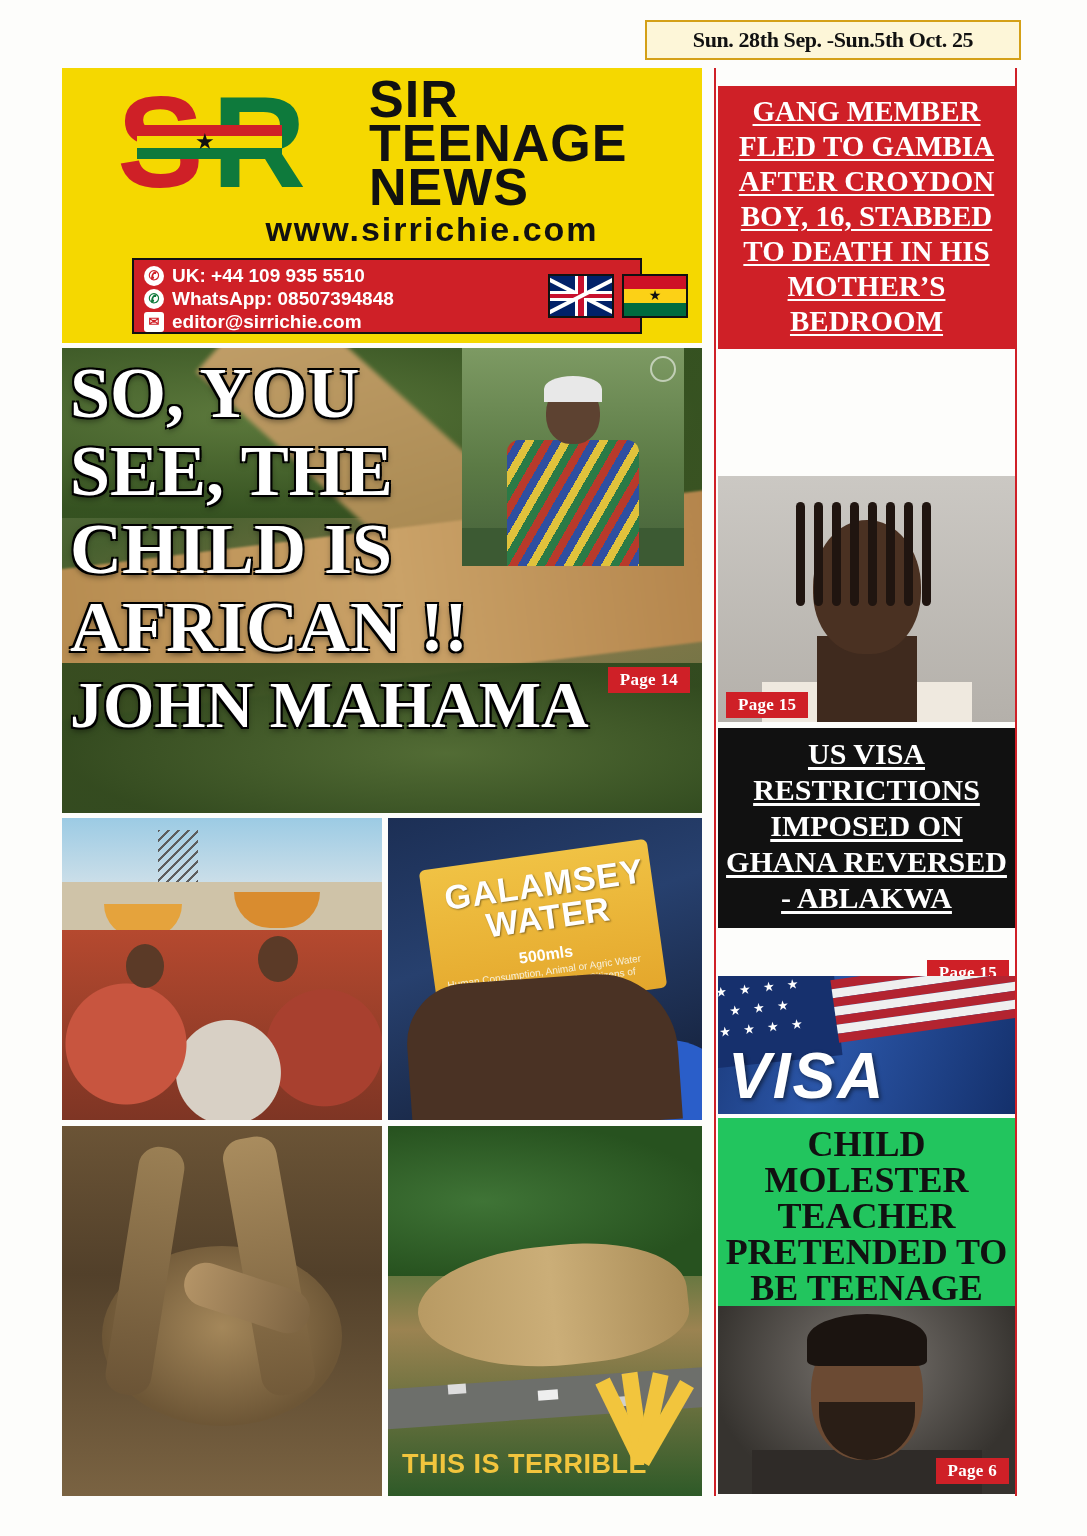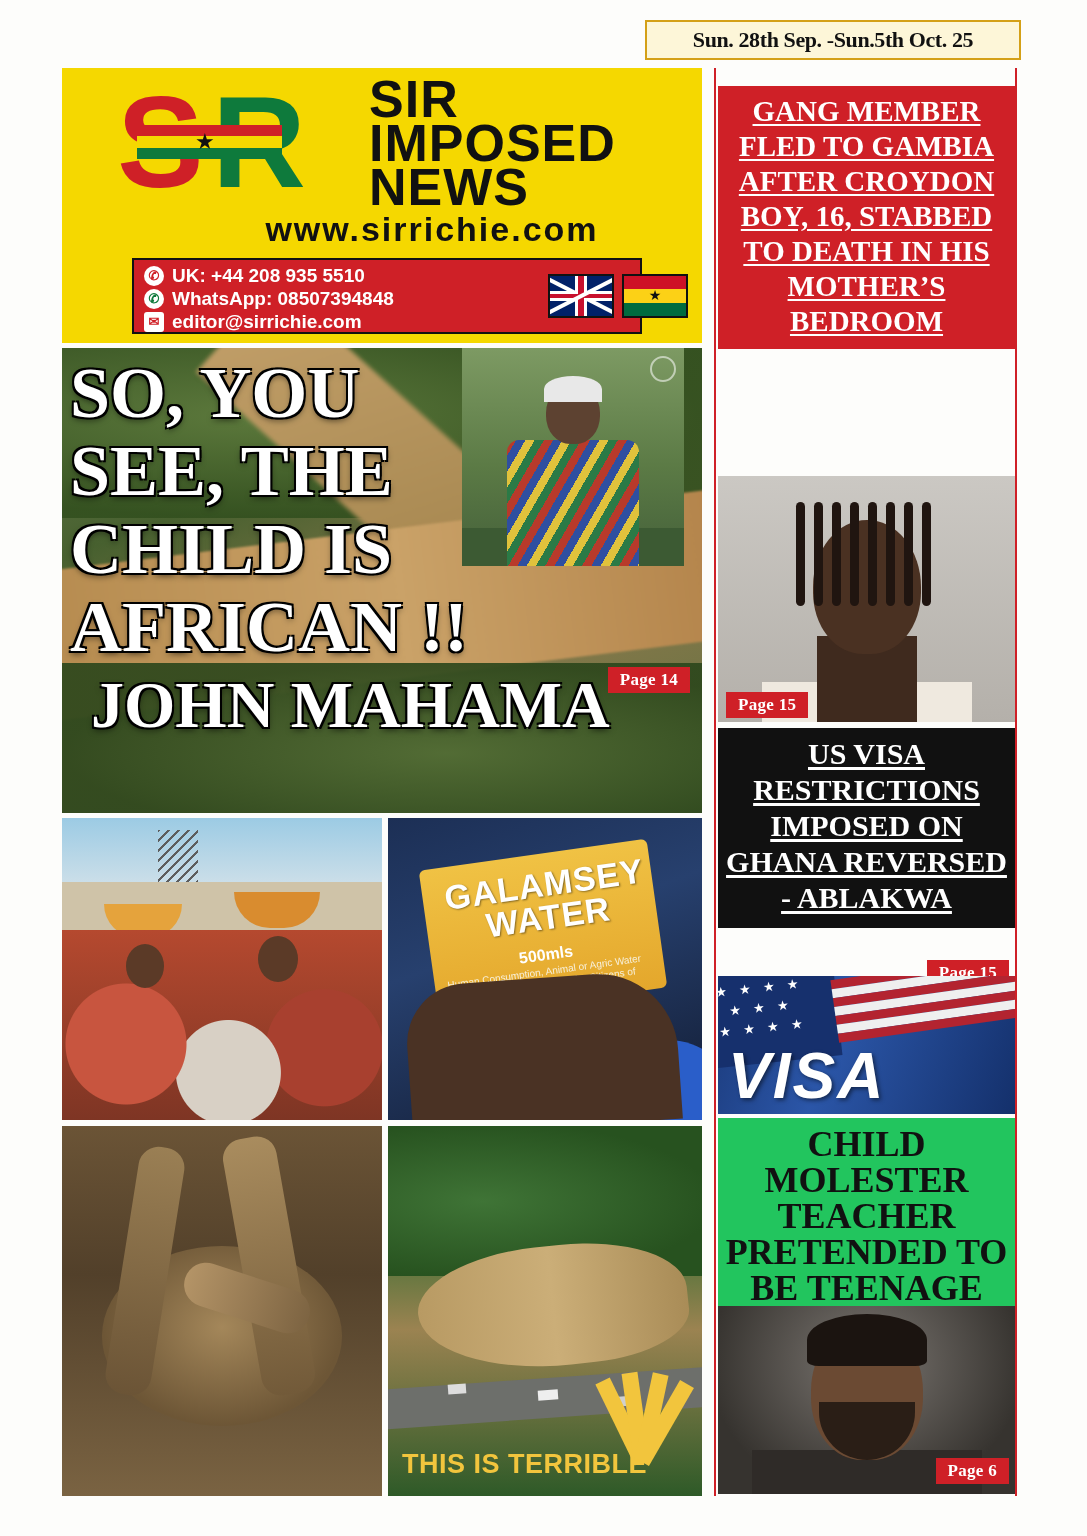--- a/index.html
+++ b/index.html
@@ -244,21 +244,21 @@
     font-size: 72px;
     line-height: 78px;
     color: #ffffff;
     text-shadow:
       -2px -2px 0 #000, 2px -2px 0 #000,
       -2px 2px 0 #000, 2px 2px 0 #000,
       0 3px 6px rgba(0,0,0,.6);
     letter-spacing: 0px;
   }
   .lead-headline span { display: block; }
-  .lead-headline .last { font-size: 66px; margin-left: 21px; }
+  .lead-headline .last { font-size: 66px; }
 
   .mahama-photo {
     position: absolute;
     right: 18px;
     top: 0px;
     width: 222px;
     height: 218px;
     background: linear-gradient(180deg,#6f8a55,#4d6b3b);
     overflow: hidden;
     border: 0;
@@ -541,31 +541,31 @@
         <div class="r-letter">R</div>
         <div class="stripe-overlay">
           <div class="st-red"></div>
           <div class="st-yellow"></div>
           <div class="st-green"></div>
         </div>
         <div class="blackstar">★</div>
       </div>
       <div class="brand-name">
         <span>SIR</span>
-        <span>IMPOSED</span>
+        <span>TEENAGE</span>
         <span>NEWS</span>
       </div>
     </div>
 
     <div class="website">www.sirrichie.com</div>
 
     <div class="contact-box">
       <div class="contact-line">
         <span class="ci">✆</span>
-        <span>UK: +44 208 935 5510</span>
+        <span>UK: +44 109 935 5510</span>
       </div>
       <div class="contact-line">
         <span class="ci wa">✆</span>
         <span>WhatsApp: 08507394848</span>
       </div>
       <div class="contact-line">
         <span class="ci mail">✉</span>
         <span>editor@sirrichie.com</span>
       </div>
     </div>

